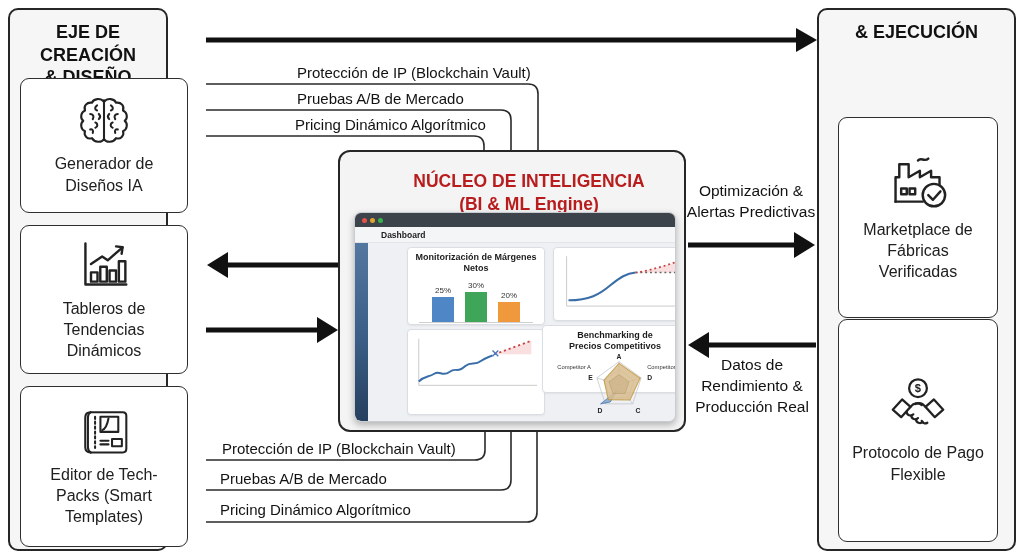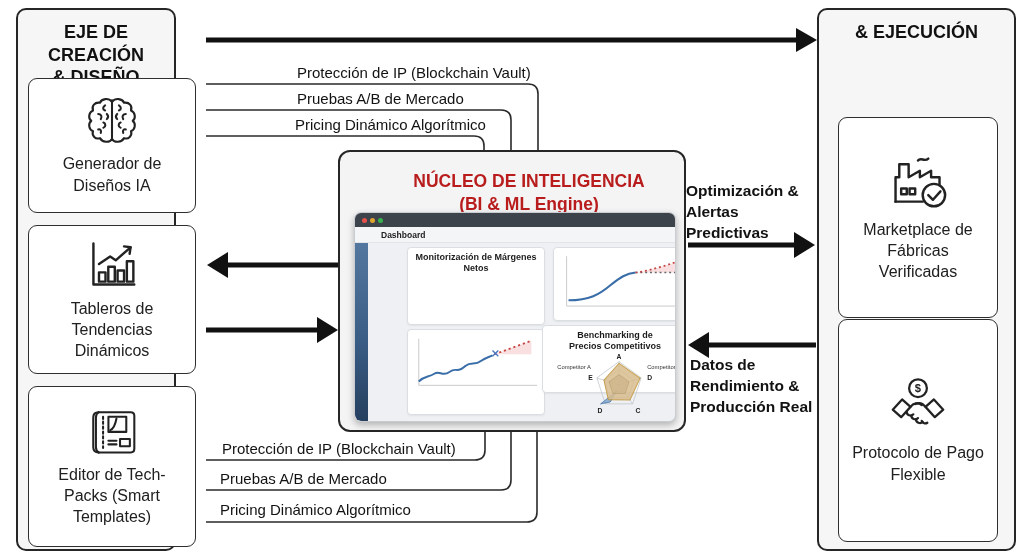--- a/index.html
+++ b/index.html
@@ -32,21 +32,21 @@
   .card-title{font-size:9px;font-weight:bold;text-align:center;line-height:1.2;color:#1c1c1c;}
   #margin-bars{display:flex;align-items:flex-end;justify-content:center;gap:11px;height:47px;
                margin:1px 8px 0;border-bottom:1px solid #cfcfcf;}
   .bar-wrap{display:flex;flex-direction:column;align-items:center;}
   .bar-label{font-size:8px;color:#333;margin-bottom:2px;}
   .bar{width:22px;}
   .radar-text{font-size:7px;font-weight:bold;fill:#222;}
   .radar-small{font-size:6px;font-weight:normal;fill:#333;}
   
   .conn-label{position:absolute;font-size:15px;color:#121212;white-space:nowrap;}
-  .flow-label{position:absolute;font-size:15.5px;color:#121212;text-align:left;line-height:1.35;font-weight:bold;}
+  .flow-label{position:absolute;font-size:15.5px;color:#121212;text-align:center;line-height:1.35;}
   
   #wires{position:absolute;left:0;top:0;width:1024px;height:559px;}
   .thin{stroke:#2a2a2a;stroke-width:1.6;fill:none;}
   .thick{stroke:#111;stroke-width:5;fill:none;}
   .head{fill:#111;stroke:none;}
 </style>
 </head>
 <body>
 
 <div id="stage">
@@ -93,21 +93,21 @@
 
   <div class="conn-label" style="left:297px;top:64px">Protección de IP (Blockchain Vault)</div>
   <div class="conn-label" style="left:297px;top:90px">Pruebas A/B de Mercado</div>
   <div class="conn-label" style="left:295px;top:116px">Pricing Dinámico Algorítmico</div>
   <div class="conn-label" style="left:222px;top:440px">Protección de IP (Blockchain Vault)</div>
   <div class="conn-label" style="left:220px;top:470px">Pruebas A/B de Mercado</div>
   <div class="conn-label" style="left:220px;top:501px">Pricing Dinámico Algorítmico</div>
   <div class="flow-label" style="left:686px;top:181px;width:130px">Optimización &amp; Alertas Predictivas</div>
   <div class="flow-label" style="left:690px;top:355px;width:124px">Datos de Rendimiento &amp; Producción Real</div>
 
-  <div class="panel" style="left:16px;top:8px;width:160px;height:543px">
+  <div class="panel" style="left:8px;top:8px;width:160px;height:543px">
     <div class="panel-title">
       <div>EJE DE CREACIÓN</div>
       <div>&amp; DISEÑO</div>
     </div>
 
     <div class="node" style="left:10px;top:68px;width:168px;height:135px">
       <span class="icon">
         <svg width="58" height="50" viewBox="0 0 64 58">
           <g class="ink" style="stroke-width:2.4">
             <path d="M32 6 V52"></path>
@@ -221,20 +221,34 @@
       <div id="chrome-bar">
         <span class="dot" style="left:7px;background:#e5524a"></span>
         <span class="dot" style="left:15px;background:#dfa32f"></span>
         <span class="dot" style="left:23px;background:#35b24a"></span>
       </div>
       <div id="dashrow">Dashboard</div>
       <div id="side-strip"></div>
 
       <div class="card" style="left:22px;top:34px;width:138px;height:78px">
         <div class="card-title">Monitorización de Márgenes Netos</div>
+        <div id="margin-bars">
+            <div class="bar-wrap">
+              <div class="bar-label">25%</div>
+              <div class="bar" style="height: 25px; background: rgb(78, 134, 198);"></div>
+            </div>
+            <div class="bar-wrap">
+              <div class="bar-label">30%</div>
+              <div class="bar" style="height: 30px; background: rgb(63, 165, 88);"></div>
+            </div>
+            <div class="bar-wrap">
+              <div class="bar-label">20%</div>
+              <div class="bar" style="height: 20px; background: rgb(240, 153, 60);"></div>
+            </div>
+          </div>
       </div>
 
       <div class="card" style="left:168px;top:34px;width:146px;height:74px">
         <svg width="140" height="64" viewBox="0 0 146 66">
           <path d="M10 4 V56 H140" stroke="#c9c9c9" stroke-width="1" fill="none"></path>
           <path d="M82 21 C98 19 120 12 138 5 L138 21 Z" fill="#f5c9c9" opacity="0.6"></path>
           <path d="M12 50 C34 50 44 44 56 34 C66 26 72 22 82 21" stroke="#3a6ea8" stroke-width="2.2" fill="none"></path>
           <path d="M82 21 H138" stroke="#666" stroke-width="1.6" stroke-dasharray="2 3" fill="none"></path>
           <path d="M82 21 C98 19 120 12 138 5" stroke="#c84444" stroke-width="1.8" stroke-dasharray="2 3" fill="none"></path>
         </svg>

